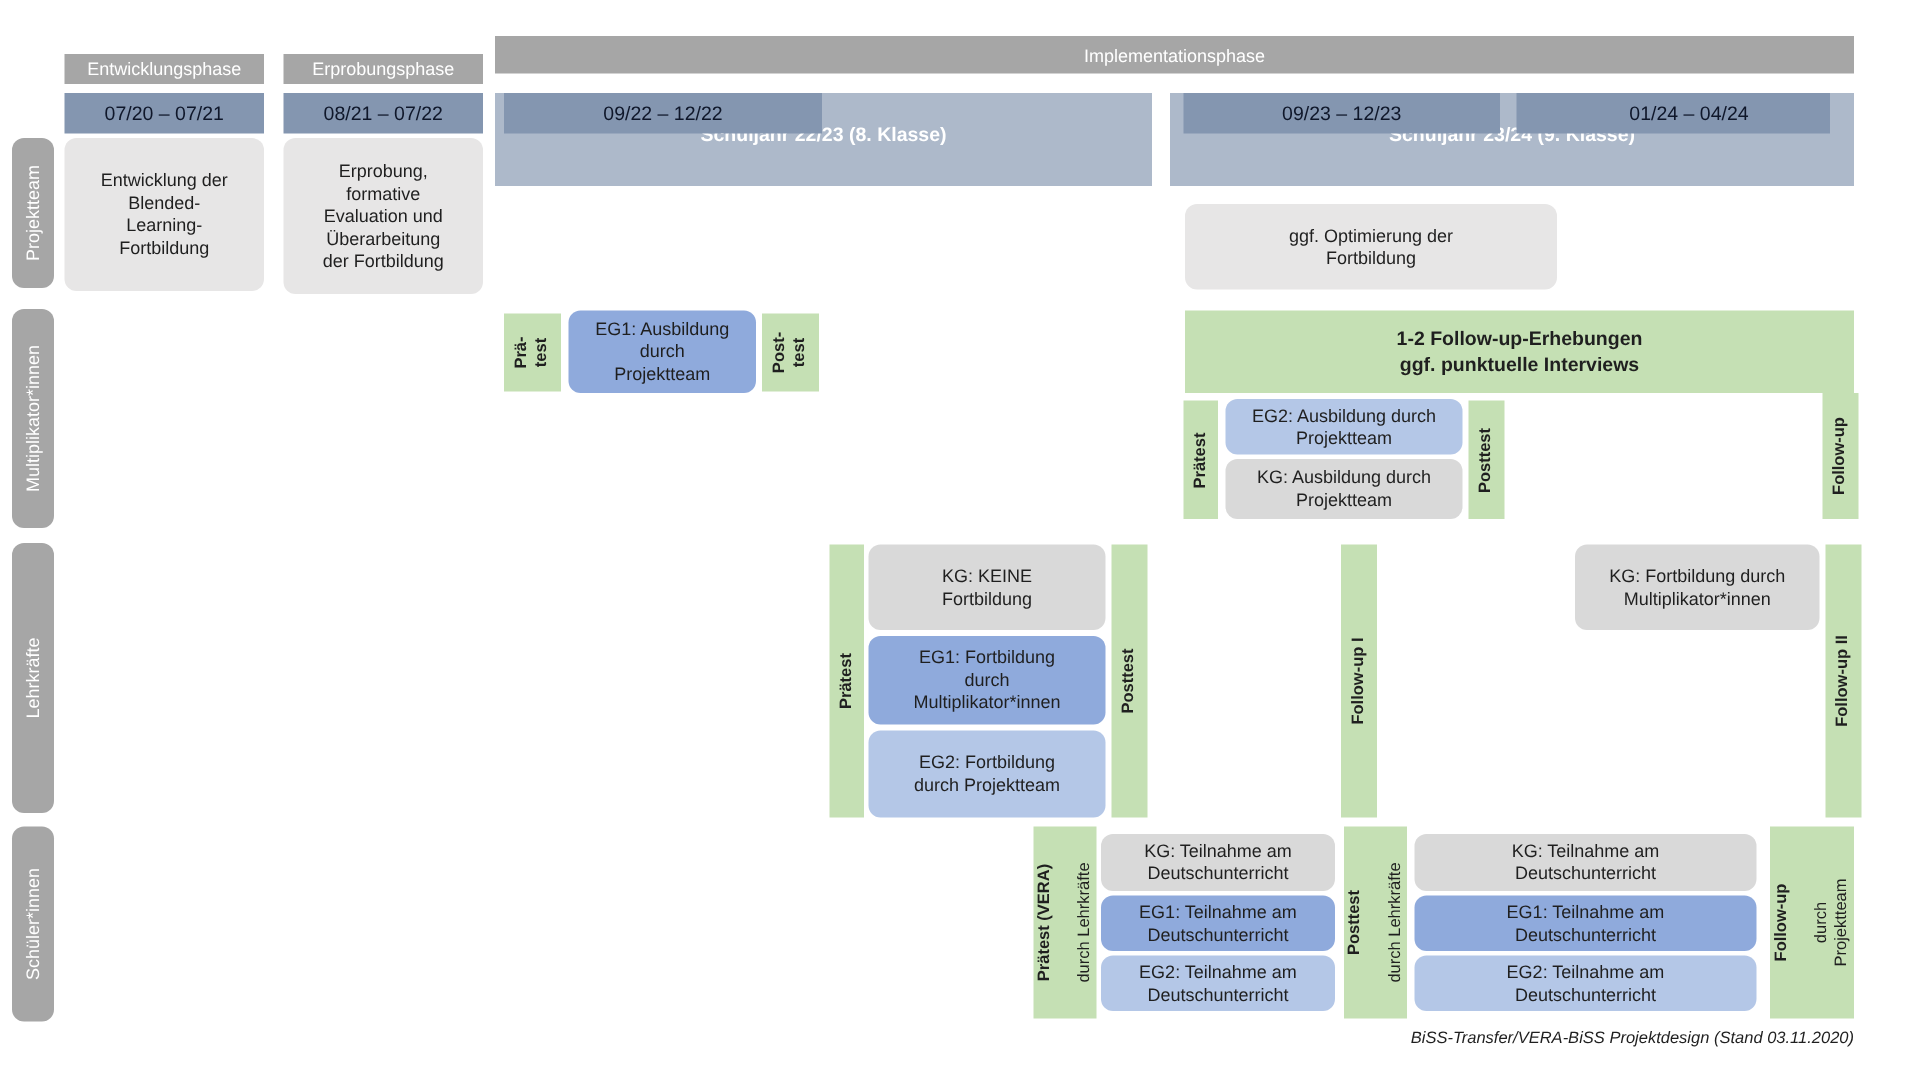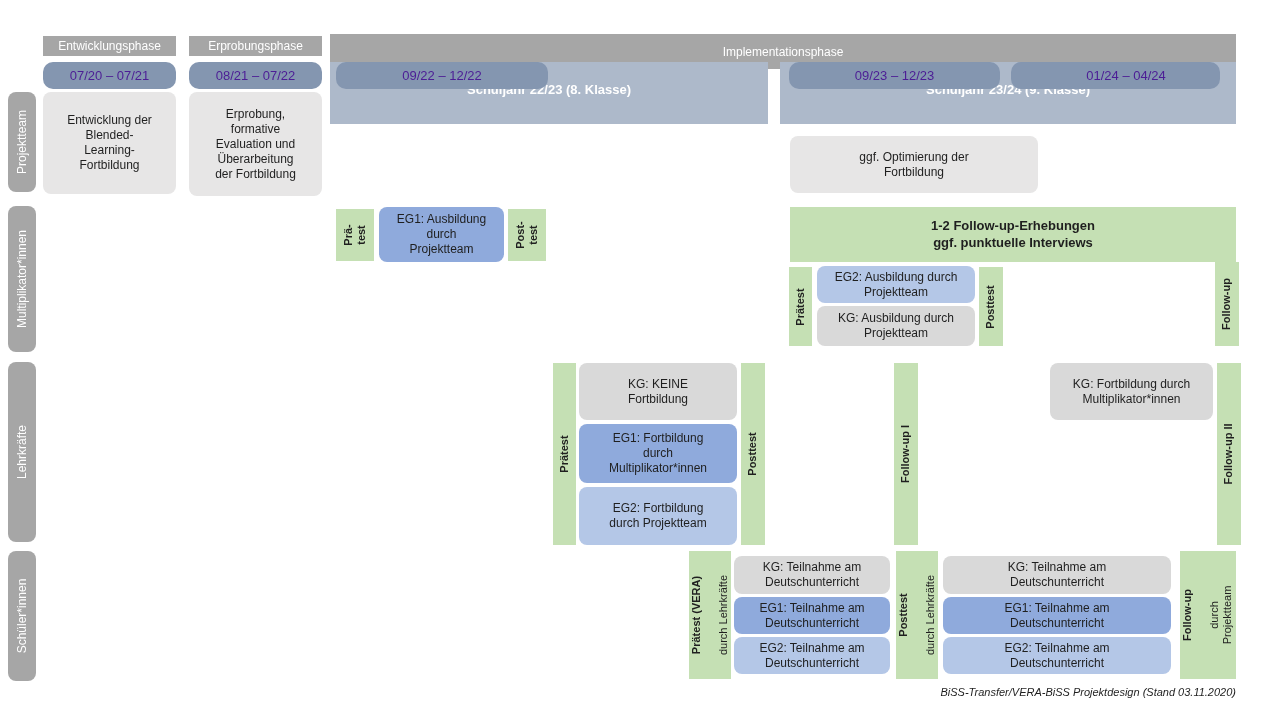--- a/index.html
+++ b/index.html
@@ -2,22 +2,22 @@
 <html><head>
 <meta charset="utf-8">
 <style>
   * { margin:0; padding:0; box-sizing:border-box; }
   html,body { background:#ffffff; }
   body { font-family:"Liberation Sans", sans-serif; color:#1f1f1f; }
   .canvas { position:relative; width:1280px; height:720px; background:#fff; overflow:hidden; }
 
   .hdrbar { position:absolute; background:#a6a6a6; color:#fff; font-size:12px;
             display:flex; align-items:center; justify-content:center; }
-  .period { position:absolute; background:#8496b0; color:#4c1d95; font-size:13px;
-            display:flex; align-items:center; justify-content:center; border-radius:10px; z-index:3; }
+  .period { position:absolute; background:#8496b0; color:#0f172a; font-size:13px;
+            display:flex; align-items:center; justify-content:center; border-radius:0; z-index:3; }
   .syband { position:absolute; background:#adb9ca; color:#fff; font-size:13px; font-weight:bold;
             display:flex; align-items:flex-end; justify-content:center; padding-bottom:27px; z-index:1; }
 
   .rowlabel { position:absolute; background:#a6a6a6; border-radius:8px; }
   .rowlabel .vtext { color:#fff; font-weight:normal; font-size:12px; }
 
   .box { position:absolute; display:flex; align-items:center; justify-content:center;
          text-align:center; font-size:12px; line-height:1.25; border-radius:8px;
          white-space:pre-line; padding:4px 4px; z-index:2; }
   .c-gray  { background:#e7e6e6; }
@@ -38,21 +38,21 @@
 
   .caption { position:absolute; font-size:11px; font-style:italic; text-align:right; }
 </style>
 </head>
 <body>
 
 <div class="canvas">
 
   <div class="hdrbar" style="left:43px;top:36px;width:133px;height:20px;">Entwicklungsphase</div>
   <div class="hdrbar" style="left:189px;top:36px;width:133px;height:20px;">Erprobungsphase</div>
-  <div class="hdrbar" style="left:330px;top:34px;width:906px;height:35px;">Implementationsphase</div>
+  <div class="hdrbar" style="left:330px;top:24px;width:906px;height:25px;">Implementationsphase</div>
 
   <div class="syband" style="left:330px;top:62px;width:438px;height:62px;">Schuljahr 22/23 (8. Klasse)</div>
   <div class="syband" style="left:780px;top:62px;width:456px;height:62px;">Schuljahr 23/24 (9. Klasse)</div>
 
   <div class="period" style="left:43px;top:62px;width:133px;height:27px;">07/20 – 07/21</div>
   <div class="period" style="left:189px;top:62px;width:133px;height:27px;">08/21 – 07/22</div>
   <div class="period" style="left:336px;top:62px;width:212px;height:27px;">09/22 – 12/22</div>
   <div class="period" style="left:789px;top:62px;width:211px;height:27px;">09/23 – 12/23</div>
   <div class="period" style="left:1011px;top:62px;width:209px;height:27px;padding-left:21px;">01/24 – 04/24</div>
 

